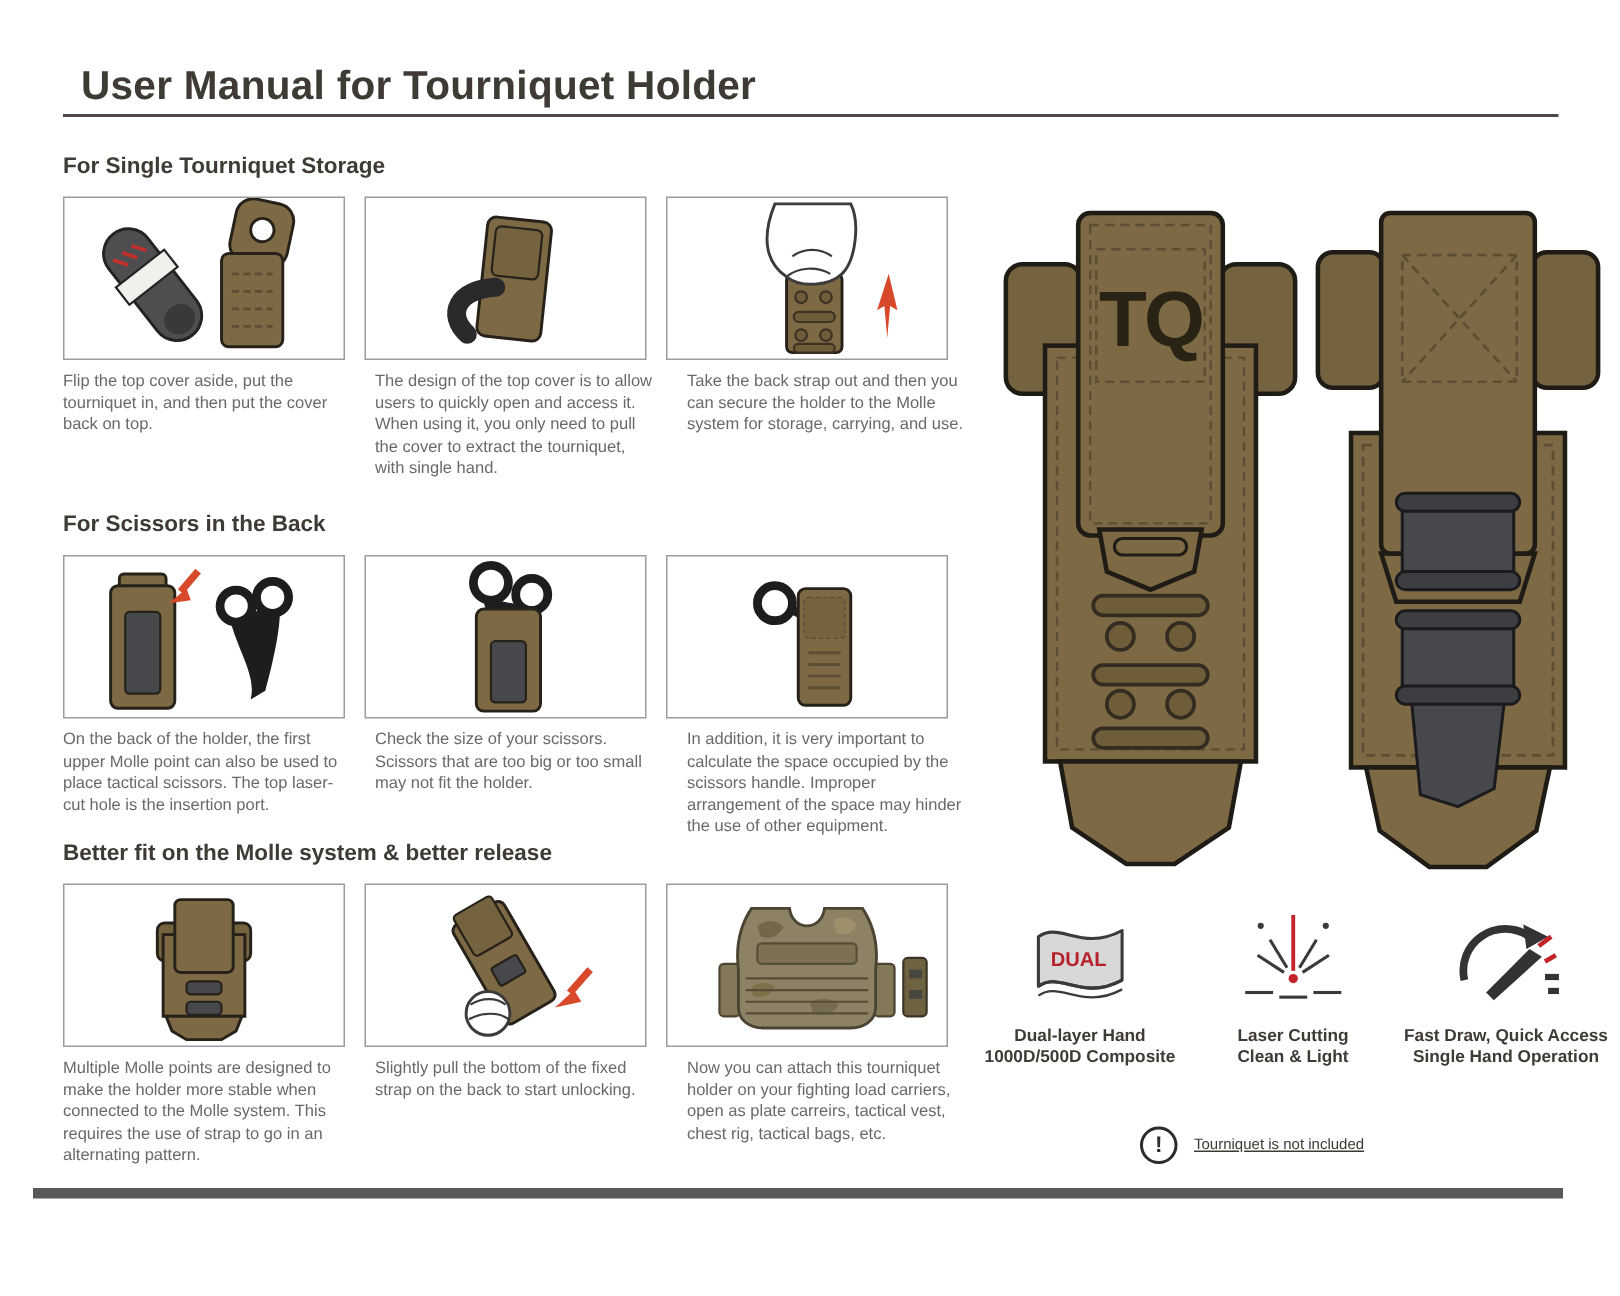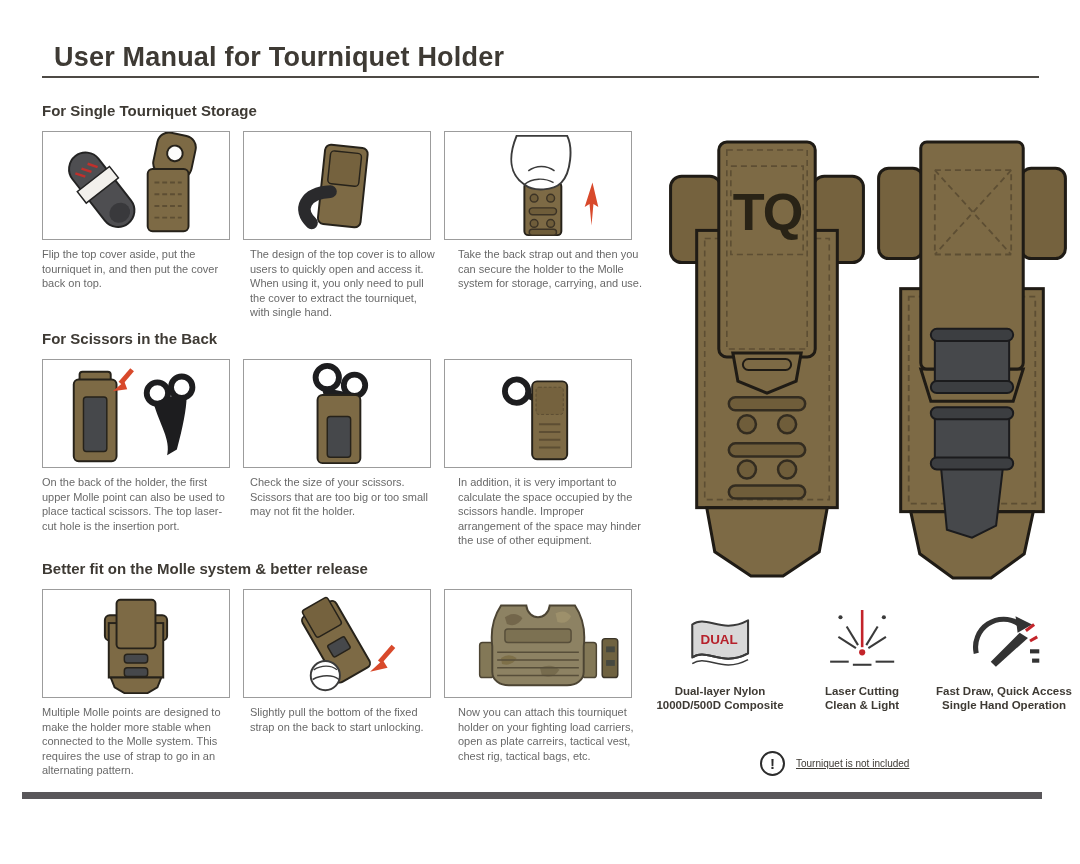--- a/index.html
+++ b/index.html
@@ -8,21 +8,21 @@
     font-family:"Liberation Sans", sans-serif;
     -webkit-font-smoothing:antialiased;
   }
   .page-title{
     position:absolute;left:42px;top:30px;margin:12px;
     font-size:27px;font-weight:bold;color:var(--heading-ink,#3e3a34);letter-spacing:.2px;
   }
   .title-rule{position:absolute;left:42px;top:76px;width:997px;height:2px;background:#4d4a45;}
 
   .sec{position:absolute;left:42px;width:598px;}
-  #sec1{top:102px;} #sec2{top:330px;} #sec3{top:560px;}
+  #sec1{top:102px;} #sec2{top:341px;} #sec3{top:560px;}
   .sec h2{margin:0 0 12px 0;font-size:15px;font-weight:bold;color:var(--heading-ink,#3e3a34);}
   .boxes{display:flex;gap:13px;}
   .thumb{
     width:188px;height:109px;border:1px solid #9c9c9c;background:#fff;box-sizing:border-box;
     flex:0 0 auto;
   }
   .thumb svg{width:100%;height:100%;display:block;}
   .caps{display:flex;gap:20px;margin-top:7px;}
   .cap{
     width:188px;margin:0;flex:0 0 auto;
@@ -262,21 +262,21 @@
   <div class="feature">
     <div class="f-icon">
       <svg viewBox="0 0 70 60">
         <path d="M8 14 C 22 4 36 24 62 10 L62 42 C 36 56 22 36 8 46 Z" fill="#d8d8d8" stroke="#3a3a3a" stroke-width="2" stroke-linejoin="round"></path>
         <path d="M8 46 C 22 36 36 56 62 42" fill="none" stroke="#3a3a3a" stroke-width="2"></path>
         <path d="M8 52 C 22 42 36 62 62 48" fill="none" stroke="#3a3a3a" stroke-width="1.5"></path>
         <text x="34" y="33" text-anchor="middle" font-size="13" font-weight="bold" fill="#b6212b">DUAL</text>
       </svg>
     </div>
     <div class="f-label">
-      <span>Dual-layer Nylon</span>
+      <span>Dual-layer Hand</span>
       <span>1000D/500D Composite</span>
     </div>
   </div>
 
   <div class="feature">
     <div class="f-icon">
       <svg viewBox="0 0 70 60">
         <path d="M35 0 L35 36" stroke="#c3242a" stroke-width="2.5"></path>
         <circle cx="35" cy="41" r="3" fill="#c3242a"></circle>
         <g stroke="#3a3a3a" stroke-width="2">

